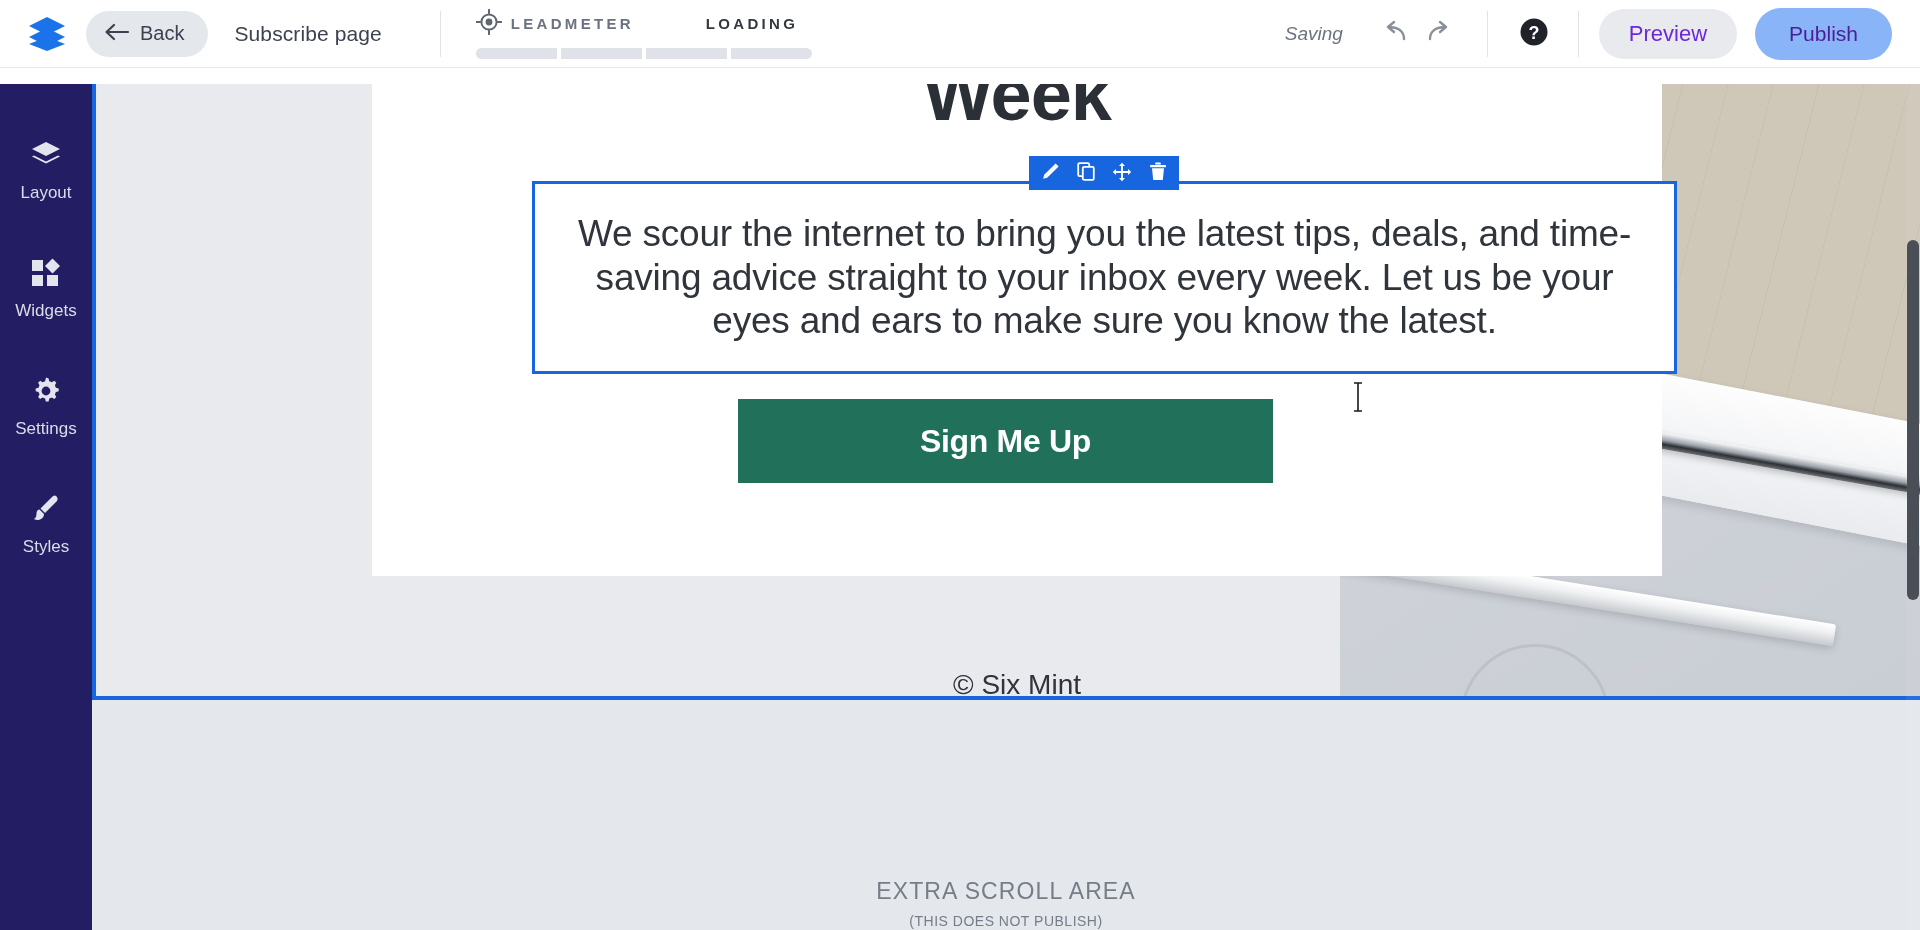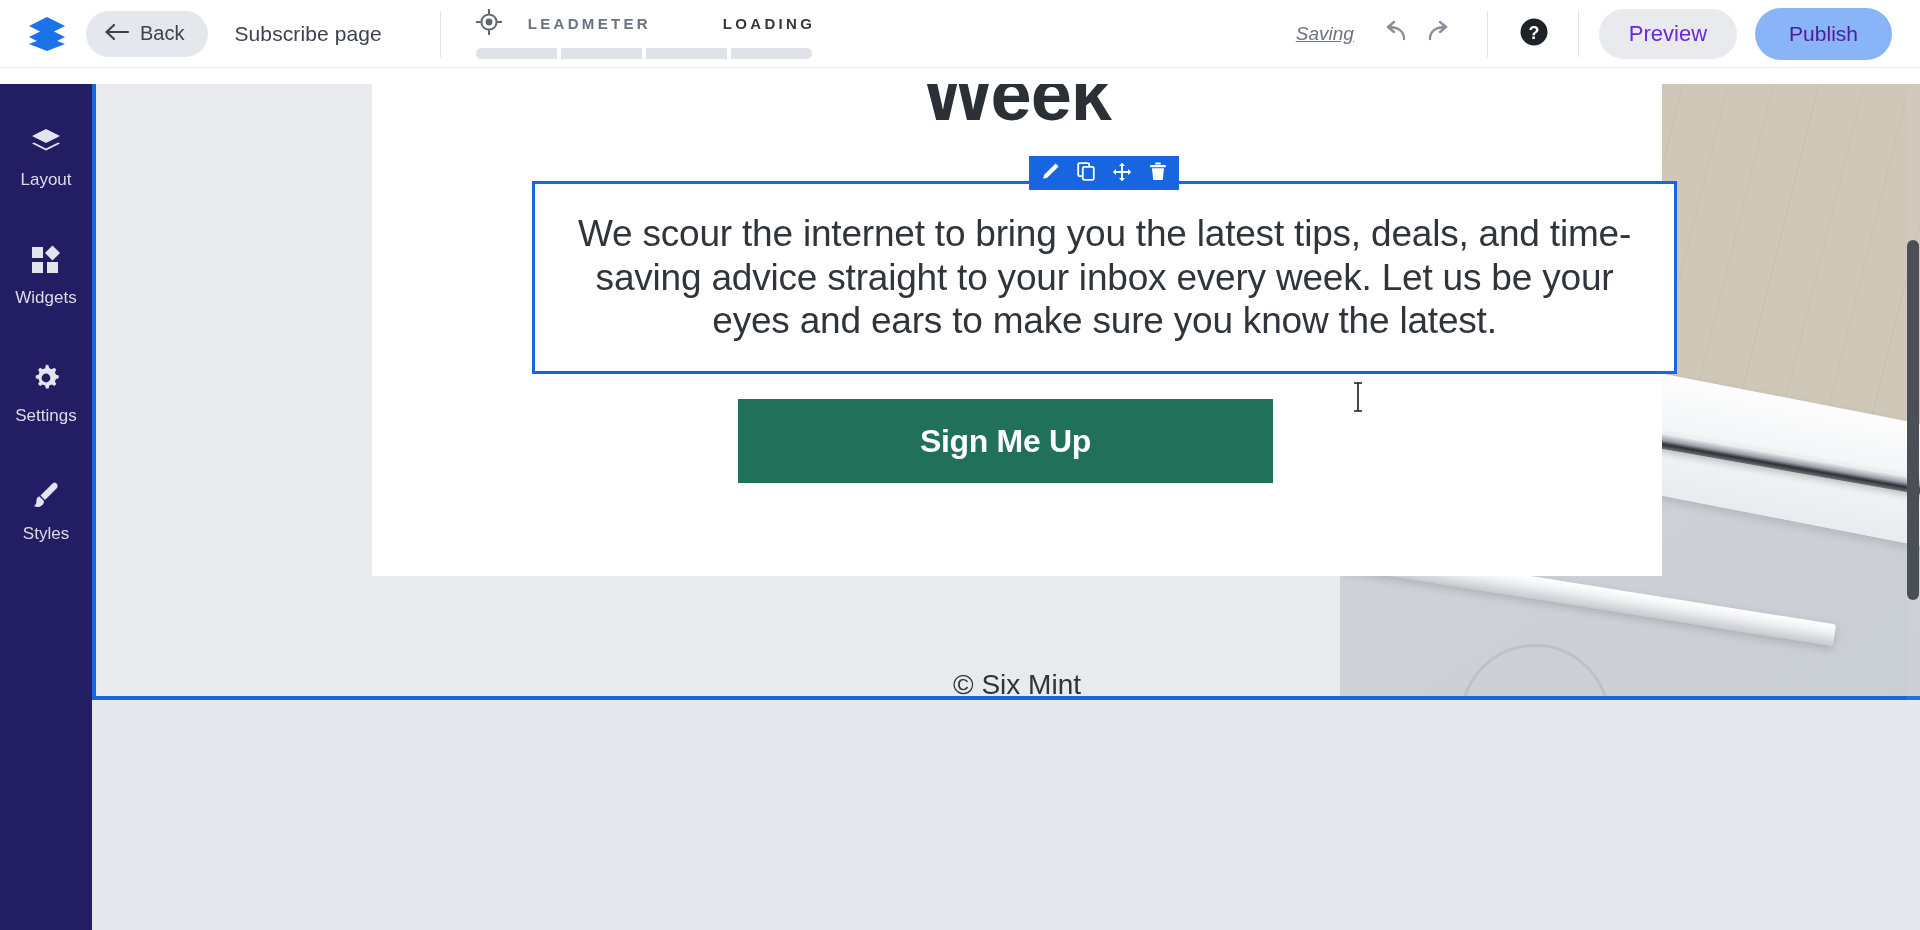--- a/index.html
+++ b/index.html
@@ -36,21 +36,21 @@
     letter-spacing: .1px;
   }
   .vdiv { width: 1px; height: 46px; background: #e0e3e8; }
   .divider-1 { margin-left: 58px; }
 
   .leadmeter {
     margin-left: 35px;
     display: flex; flex-direction: column; gap: 9px;
   }
   .lm-row { display: flex; align-items: center; }
-  .lm-badge { display: flex; align-items: center; gap: 26px; }
+  .lm-badge { display: flex; align-items: center; gap: 9px; }
   .lm-label {
     font-size: 15px; letter-spacing: 3.3px;
     color: #6b7280; font-weight: 600;
   }
   .lm-status {
     margin-left: 72px;
     font-size: 15px; letter-spacing: 3.3px;
     color: #33383f; font-weight: 700;
   }
   .lm-bars { display: flex; gap: 4px; }
@@ -59,22 +59,21 @@
   }
   .lm-bar:first-child { border-radius: 6px 0 0 6px; }
   .lm-bar:last-child  { border-radius: 0 6px 6px 0; }
 
   .topbar-right {
     margin-left: auto; display: flex; align-items: center;
     padding-right: 28px; gap: 0;
   }
   .saving {
     font-size: 19px; font-style: italic; color: #6b7280;
-    margin-right: 15px;
-    text-decoration: underline;
+    margin-right: 26px;
   }
   .icon-btn {
     width: 48px; height: 48px; border: none; background: transparent;
     display: flex; align-items: center; justify-content: center;
     cursor: pointer;
   }
   .divider-2 { margin: 0 22px; }
   .divider-3 { margin: 0 20px; }
   .preview-btn {
     height: 50px; padding: 0 30px;
@@ -88,21 +87,21 @@
     background: #8ab4f8; border: none; border-radius: 26px;
     font-size: 21px; color: #4c1d95; cursor: pointer;
     font-family: "Liberation Sans", sans-serif;
   }
 
   
   .sidebar {
     position: absolute; left: 0; top: 84px;
     width: 92px; height: 846px;
     background: #231e63;
-    padding-top: 31px;
+    padding-top: 44px;
     z-index: 30;
   }
   .side-item {
     width: 92px; padding: 12px 0 14px;
     display: flex; flex-direction: column; align-items: center; gap: 9px;
     cursor: pointer; margin-bottom: 29px;
   }
   .side-item .lbl { font-size: 17px; color: #dcdce8; }
 
   
@@ -461,20 +460,24 @@
 
         <p>We scour the internet to bring you the latest tips, deals, and time-saving advice straight to your inbox every week. Let us be your eyes and ears to make sure you know the latest.</p>
       </div>
 
       <button class="cta-btn">Sign Me Up</button>
     </div>
 
     <div class="copyright">© Six Mint</div>
   </div>
 
+  <div class="extra-area">
+    <div class="extra-title">EXTRA SCROLL AREA</div>
+    <div class="extra-sub">(THIS DOES NOT PUBLISH)</div>
+  </div>
 </div>
 
 <div class="scrollbar-track"></div>
 <div class="scrollbar-thumb"></div>
 
 <div class="ibeam">
   <svg width="12" height="30" viewBox="0 0 12 30">
     <path d="M2 1 L10 1 M6 1 L6 29 M2 29 L10 29" stroke="#1a1a1a" stroke-width="1.6" fill="none"></path>
   </svg>
 </div>

